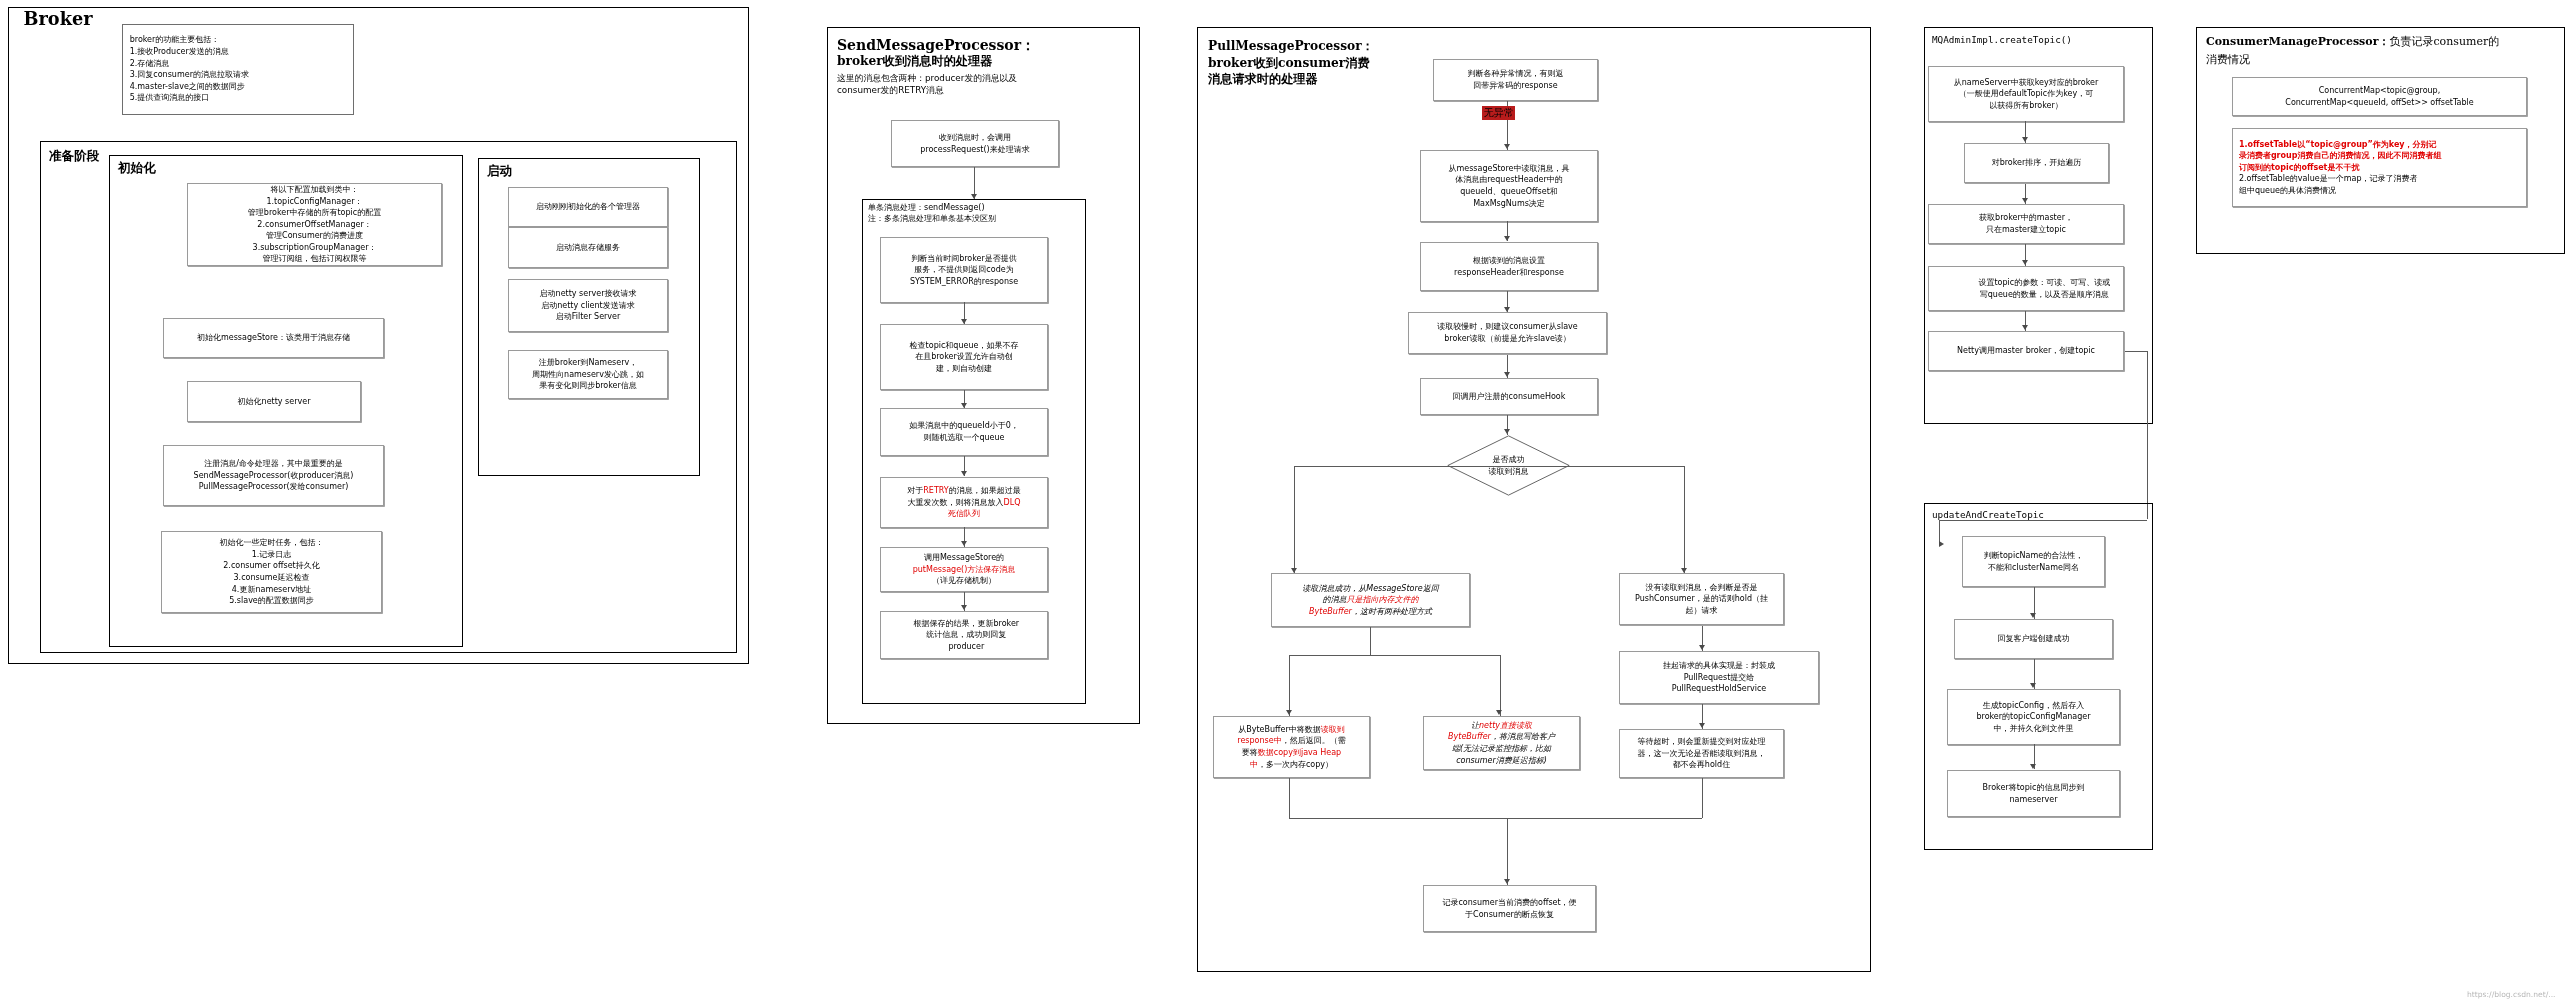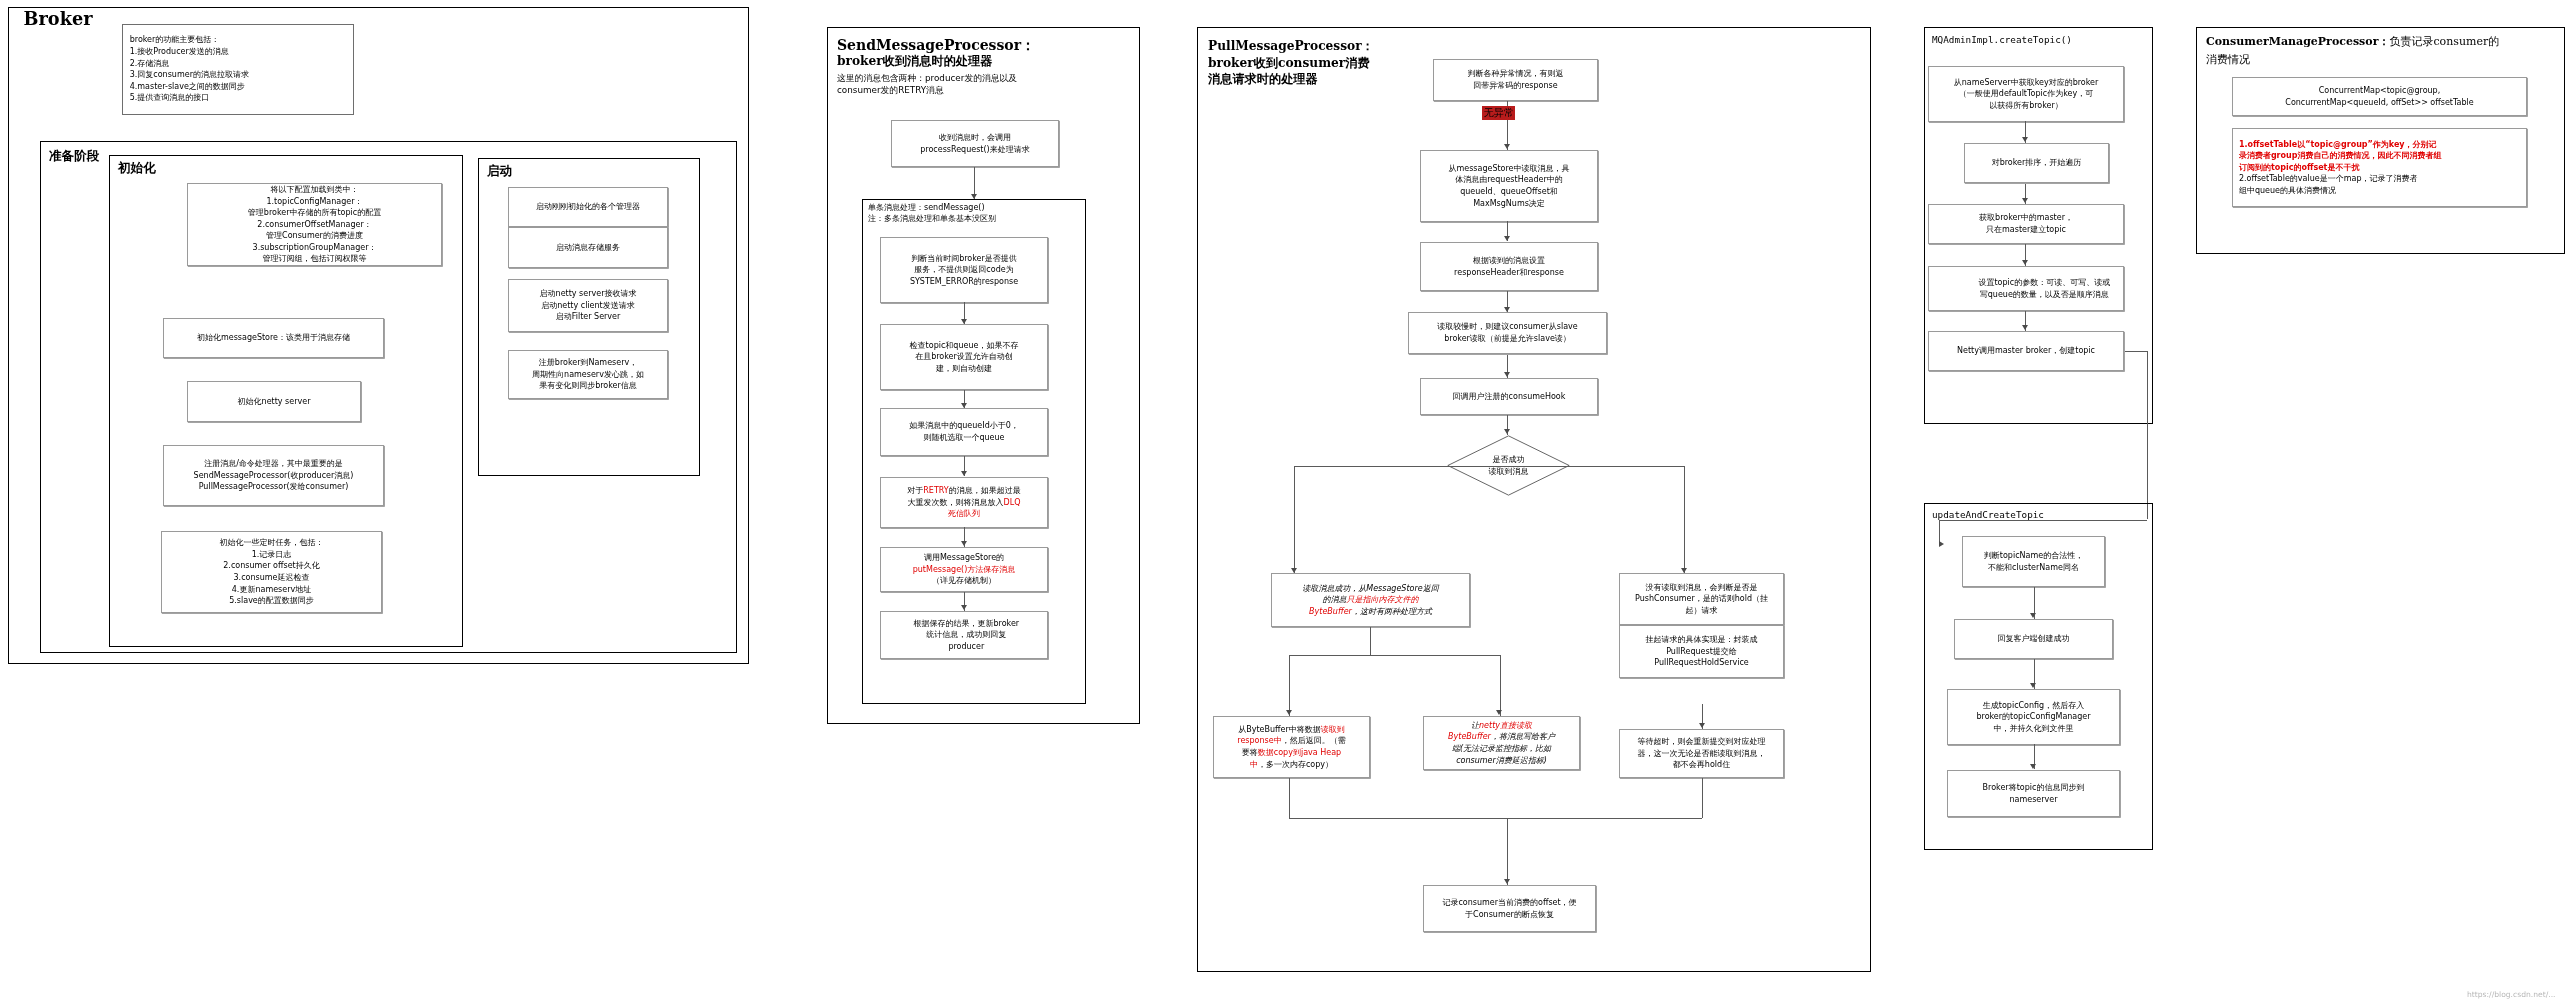--- a/index.html
+++ b/index.html
@@ -273,21 +273,21 @@
     </div>
 
   <div class="abs node" style="left:1619px;top:573px;width:165px;height:52px;">
     <div class="inner" style="white-space:pre-line;">没有读取到消息，会判断是否是
 PushConsumer，是的话则hold（挂
 起）请求</div>
     </div>
   <div class="ln v" style="left:1702px;top:626px;height:25px;"></div>
   <div class="arw" style="left:1699px;top:645px;"></div>
 
-  <div class="abs node" style="left:1619px;top:625px;width:165px;height:53px;">
+  <div class="abs node" style="left:1619px;top:651px;width:200px;height:53px;">
     <div class="inner" style="white-space:pre-line;">挂起请求的具体实现是：封装成
 PullRequest提交给
 PullRequestHoldService</div>
     </div>
   <div class="ln v" style="left:1702px;top:704px;height:25px;"></div>
   <div class="arw" style="left:1699px;top:723px;"></div>
 
   <div class="abs node" style="left:1619px;top:729px;width:165px;height:49px;">
     <div class="inner" style="white-space:pre-line;">等待超时，则会重新提交到对应处理
 器，这一次无论是否能读取到消息，

